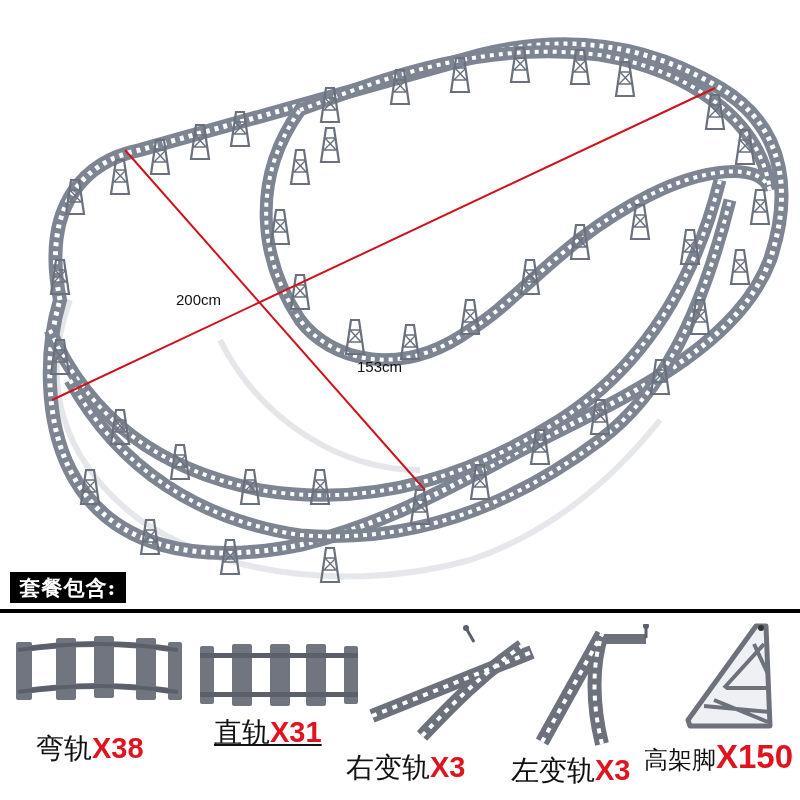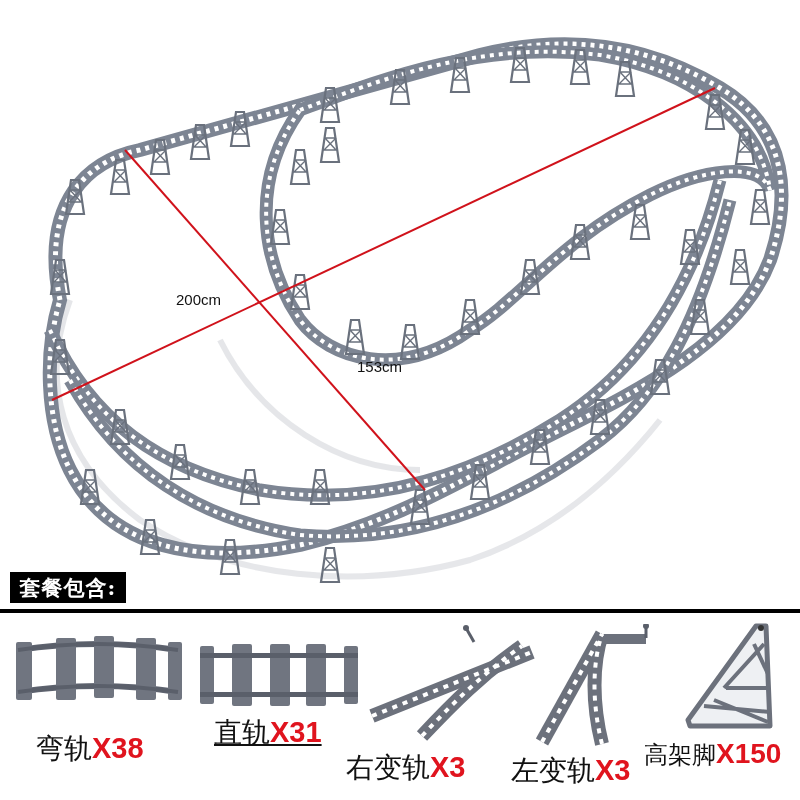--- a/index.html
+++ b/index.html
@@ -177,14 +177,14 @@
 <div class="part-label" style="left:496px; top:752px;margin-left:15px;">
   <span>左变轨</span><span class="qty">X3</span>
 </div>
 
 <svg class="part" style="left:684px; top:622px;" width="96" height="110" viewBox="0 0 96 110">
   <path d="M72,4 L82,4 L86,104 L6,104 L4,98 Z" fill="#eef0f3" stroke="#6c717c" stroke-width="5" stroke-linejoin="round"></path>
   <path d="M70,22 L84,52 M80,22 L40,66 M42,66 L86,66 M20,84 L86,90 M30,78 L84,100" stroke="#6c717c" stroke-width="4" fill="none"></path>
   <circle cx="77" cy="6" r="3" fill="#333"></circle>
 </svg>
 <div class="part-label" style="left:644px; top:738px; font-size:24px;">
-  <span>高架脚</span><span class="qty" style="font-size:28px;margin-top:37px;">X150</span>
+  <span>高架脚</span><span class="qty" style="font-size:33px;margin-top:37px;">X150</span>
 </div>
 
 </body></html>

